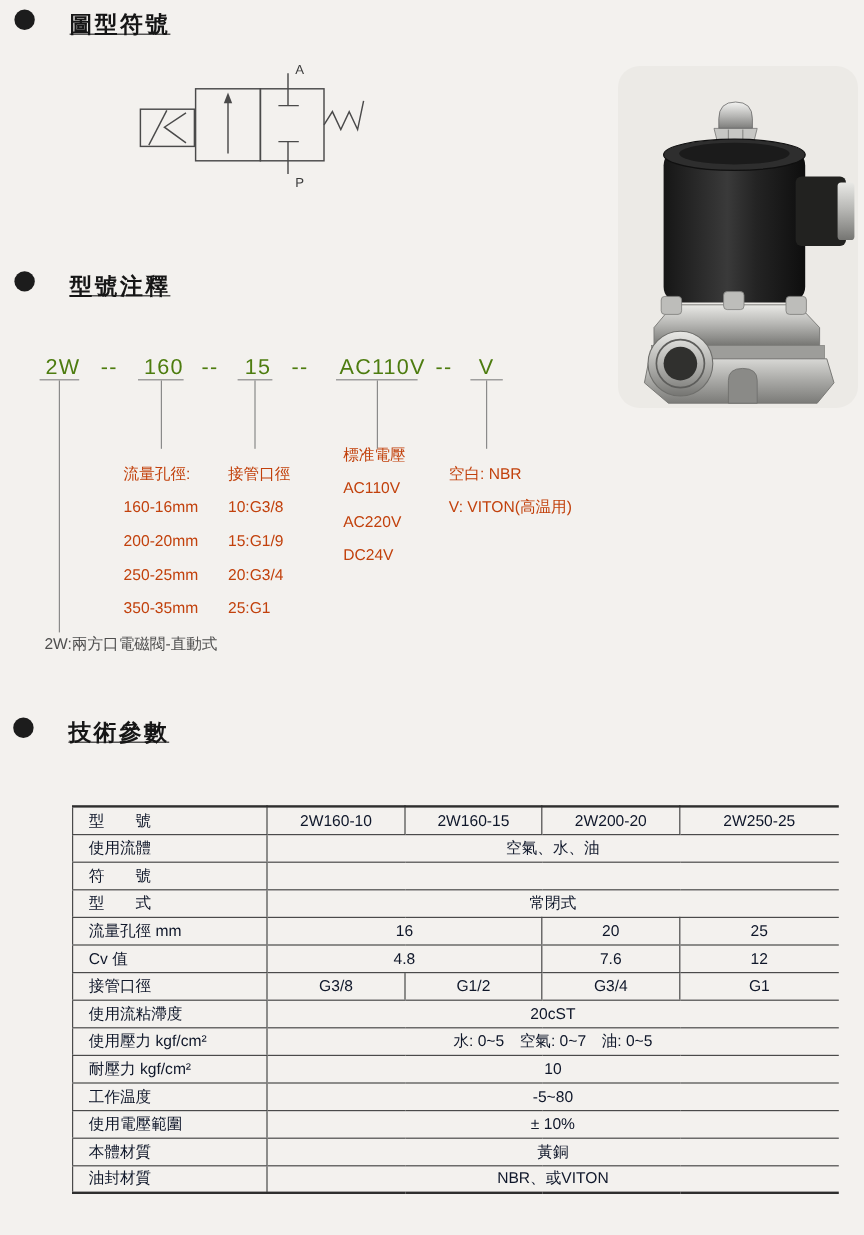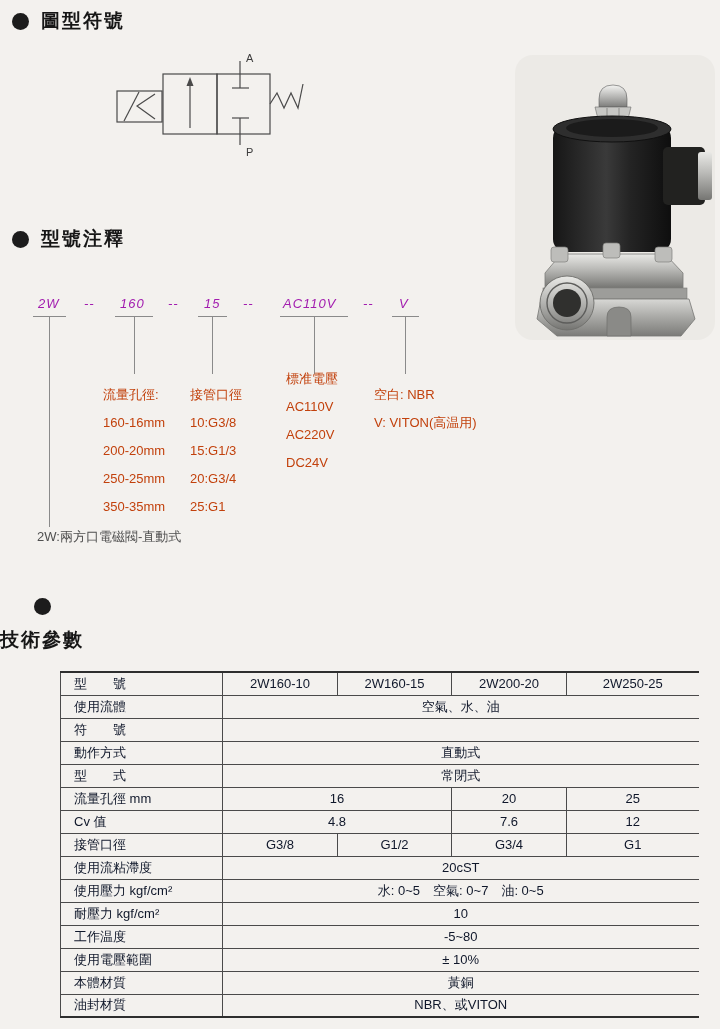--- a/index.html
+++ b/index.html
@@ -12,32 +12,32 @@
   .page {
     position: relative;
     width: 720px;
     height: 1029px;
     background: #f3f1ee;
     overflow: hidden;
   }
   .abs { position: absolute; }
 
   
-  .heading { position: absolute; display: flex; align-items: center; gap: 12px; }
+  .heading { position: absolute; display: flex; align-items: flex-start; gap: 29px; text-decoration: underline; }
   .bullet {
     width: 17px; height: 17px; border-radius: 50%;
     background: #1c1c1c; flex: 0 0 auto;
   }
   .heading .txt {
     font-size: 19px; font-weight: bold; color: #161616;
     letter-spacing: 2px;
   }
 
   
-  .code-token { position: absolute; font-size: 13px; color: #a21caf; letter-spacing: 1px; font-style: italic; }
+  .code-token { position: absolute; font-size: 18px; color: #4d7c0f; letter-spacing: 1px; }
   .uline { position: absolute; height: 1px; background: #8a8a8a; }
   .vline { position: absolute; width: 1px; background: #8a8a8a; }
   .legend-col { position: absolute; font-size: 13px; color: #c2410c; }
   .legend-col span { display: block; height: 28px; line-height: 28px; white-space: nowrap; }
   .footnote { position: absolute; font-size: 13px; color: #4f4f4f; white-space: nowrap; }
 
   
   table.spec {
     position: absolute; left: 60px; top: 671px;
     width: 638px; border-collapse: collapse; table-layout: fixed;
@@ -179,38 +179,38 @@
   <div class="legend-col" style="left:103px; top:381px;">
     <span>流量孔徑:</span>
     <span>160-16mm</span>
     <span>200-20mm</span>
     <span>250-25mm</span>
     <span>350-35mm</span>
   </div>
   <div class="legend-col" style="left:190px; top:381px;">
     <span>接管口徑</span>
     <span>10:G3/8</span>
-    <span>15:G1/3</span>
+    <span>15:G1/9</span>
     <span>20:G3/4</span>
     <span>25:G1</span>
   </div>
   <div class="legend-col" style="left:286px; top:365px;">
     <span>標准電壓</span>
     <span>AC110V</span>
     <span>AC220V</span>
     <span>DC24V</span>
   </div>
   <div class="legend-col" style="left:374px; top:381px;">
     <span>空白: NBR</span>
     <span>V: VITON(高温用)</span>
   </div>
 
   <div class="footnote" style="left:37px; top:528px;">2W:兩方口電磁閥-直動式</div>
 
-  <div class="heading" style="left:0; top:598px;flex-direction:column;">
+  <div class="heading" style="left:11px; top:598px;">
     <span class="bullet"></span>
     <span class="txt">技術參數</span>
   </div>
 
   <table class="spec">
     <colgroup>
       <col style="width:162px">
         <col style="width:115px">
         <col style="width:114px">
         <col style="width:115px">
@@ -226,24 +226,20 @@
     </tr>
     <tr>
       <td class="lbl">使用流體</td>
       <td colspan="4">空氣、水、油</td>
     </tr>
     <tr>
       <td class="lbl">符　　號</td>
       <td colspan="4"></td>
     </tr>
     <tr>
-      <td class="lbl">動作方式</td>
-      <td colspan="4">直動式</td>
-    </tr>
-    <tr>
       <td class="lbl">型　　式</td>
       <td colspan="4">常閉式</td>
     </tr>
     <tr>
       <td class="lbl">流量孔徑 mm</td>
       <td colspan="2">16</td>
       <td>20</td>
       <td>25</td>
     </tr>
     <tr>

